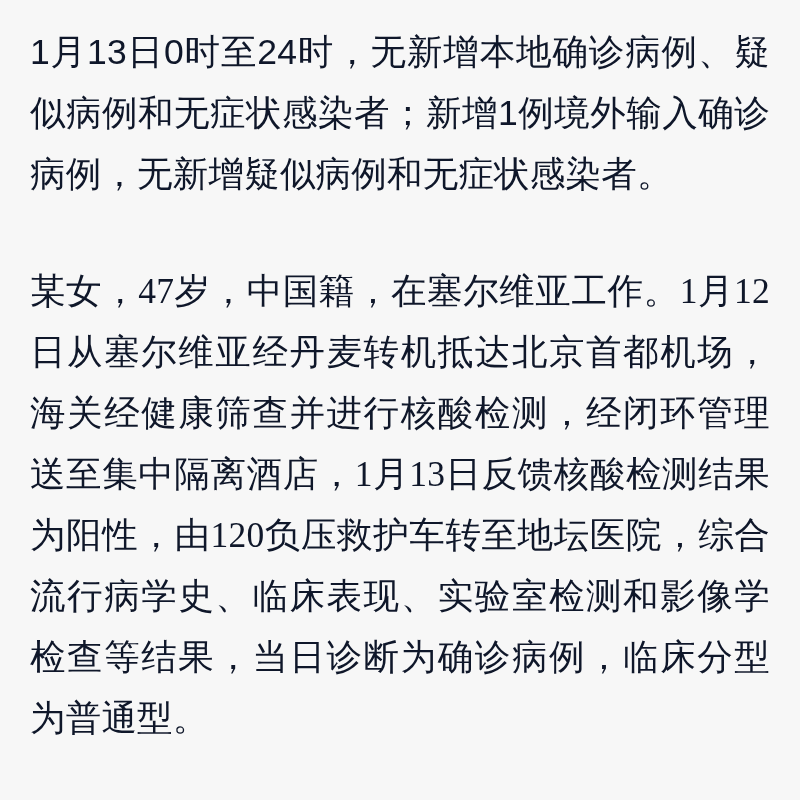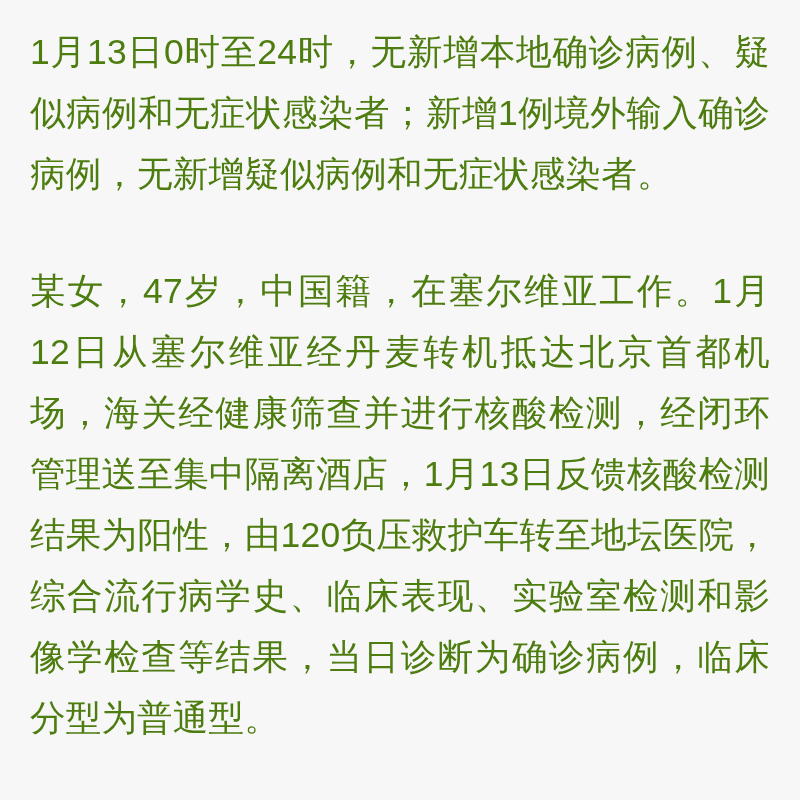--- a/index.html
+++ b/index.html
@@ -24,25 +24,26 @@
   .article {
     display: block;
   }
   .para {
     font-size: 35.5px;
     line-height: 61px;
     letter-spacing: 0.2px;
     text-align: justify;
     text-justify: inter-character;
     margin: 0;
-    color: #4d7c0f;
+    color: #0f172a;
     font-weight: 400;
   }
   .para + .para {
     margin-top: 56px;
+    font-family: Liberation Serif, serif;
   }
 </style>
 </head>
 <body>
 
 <div class="page">
   <div class="article">
     <p class="para">1月13日0时至24时，无新增本地确诊病例、疑似病例和无症状感染者；新增1例境外输入确诊病例，无新增疑似病例和无症状感染者。</p>
     <p class="para">某女，47岁，中国籍，在塞尔维亚工作。1月12日从塞尔维亚经丹麦转机抵达北京首都机场，海关经健康筛查并进行核酸检测，经闭环管理送至集中隔离酒店，1月13日反馈核酸检测结果为阳性，由120负压救护车转至地坛医院，综合流行病学史、临床表现、实验室检测和影像学检查等结果，当日诊断为确诊病例，临床分型为普通型。</p>
   </div>

